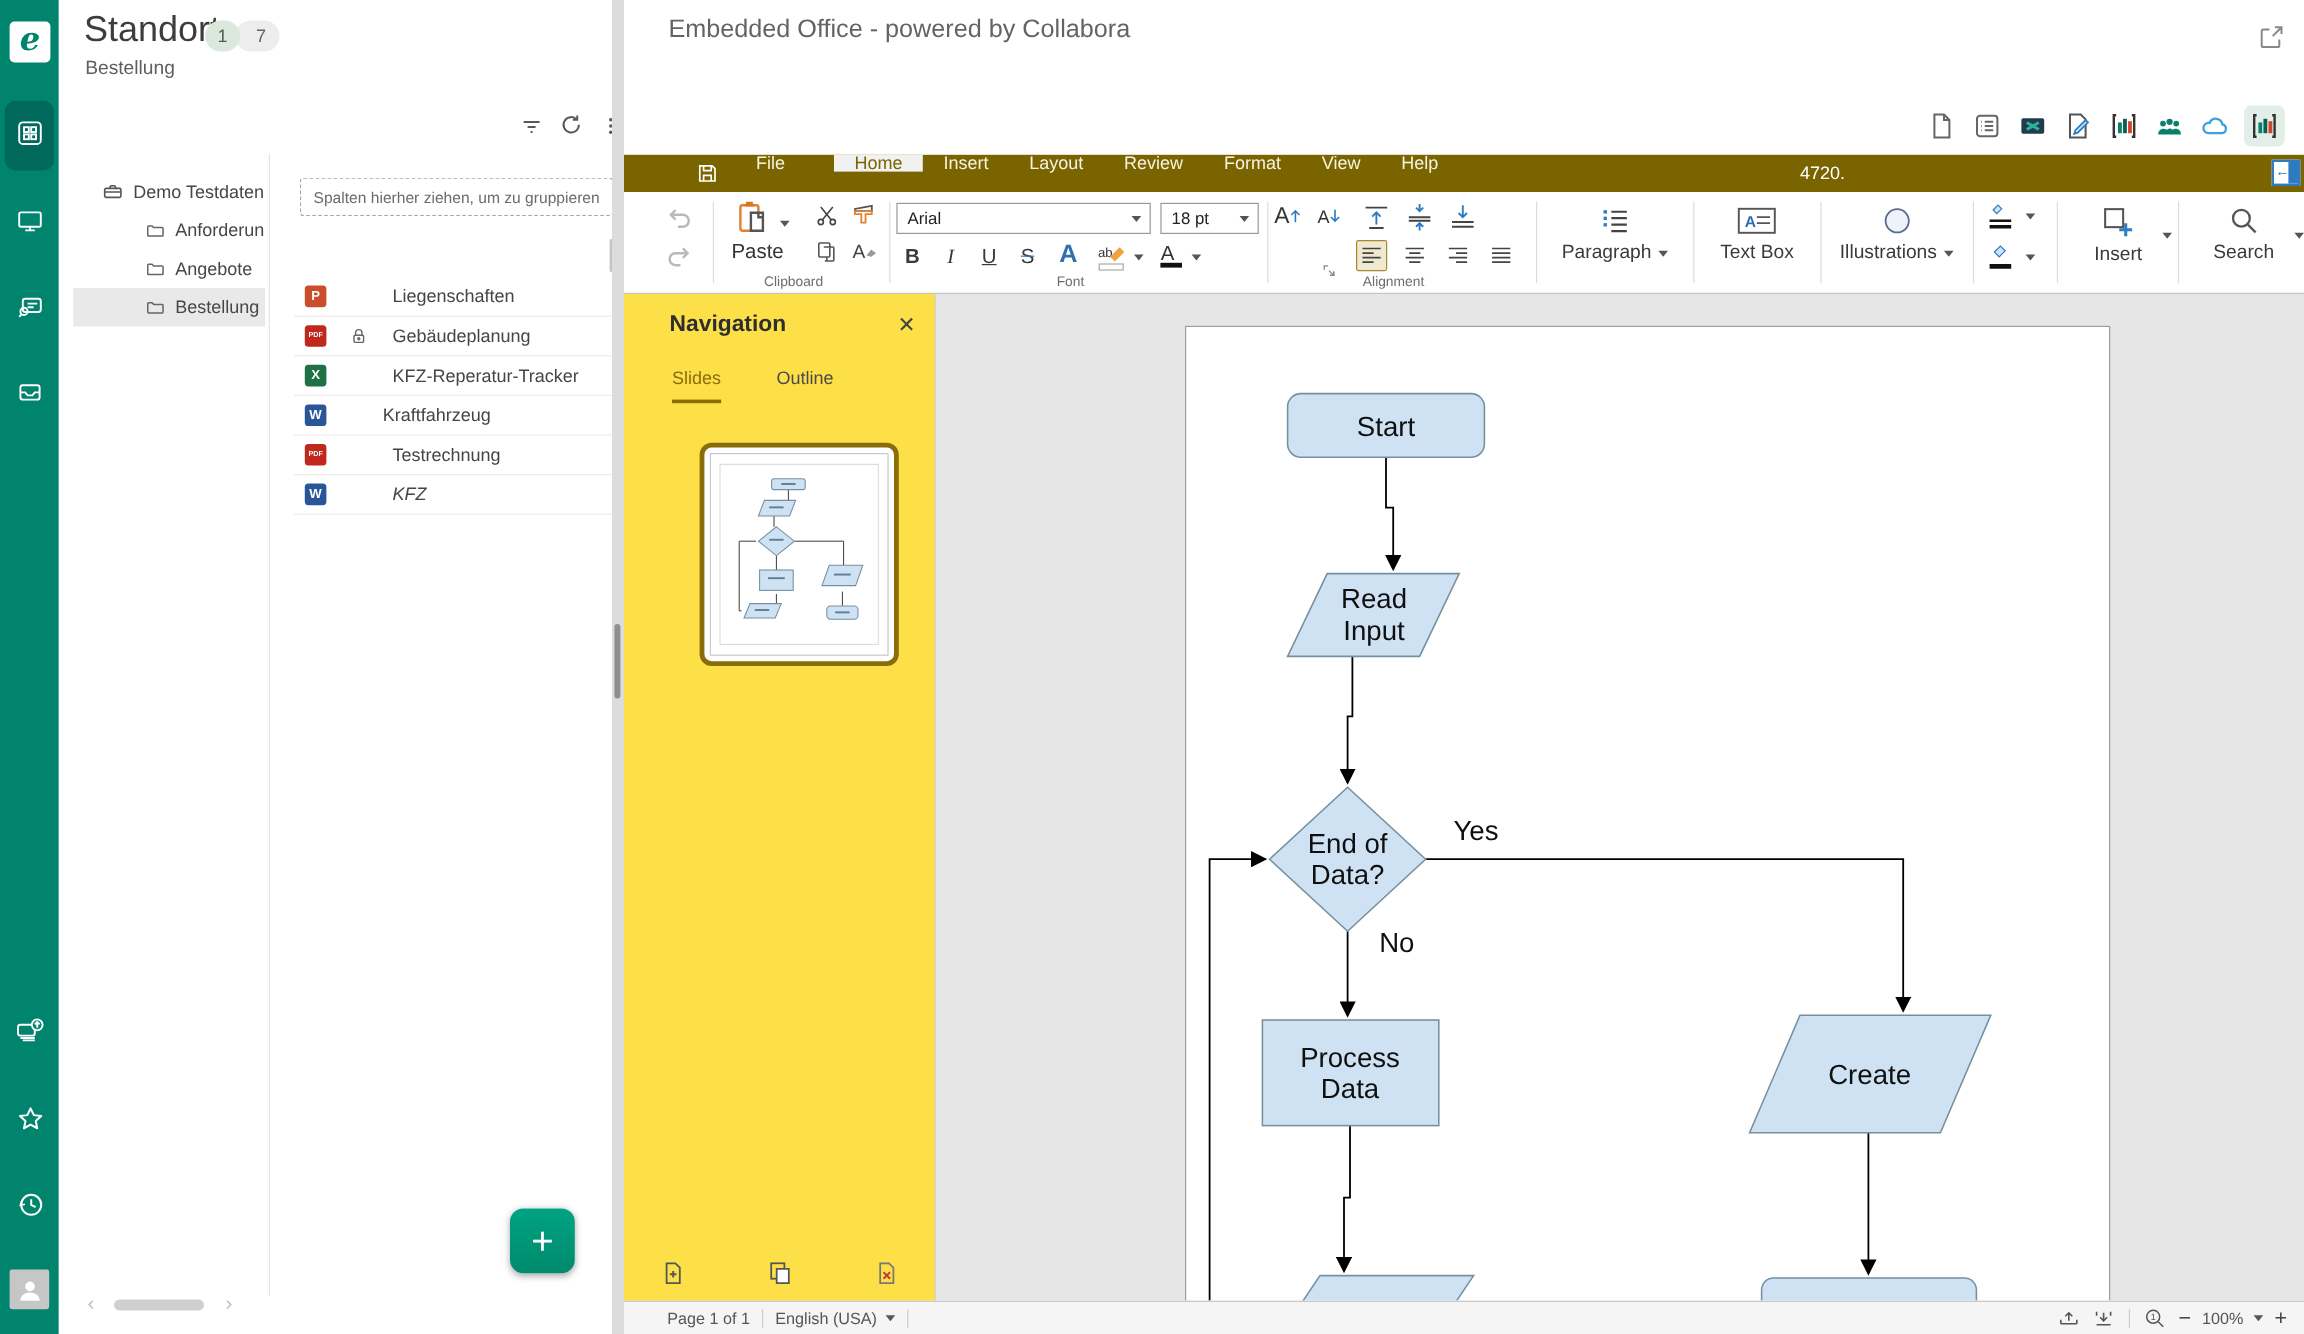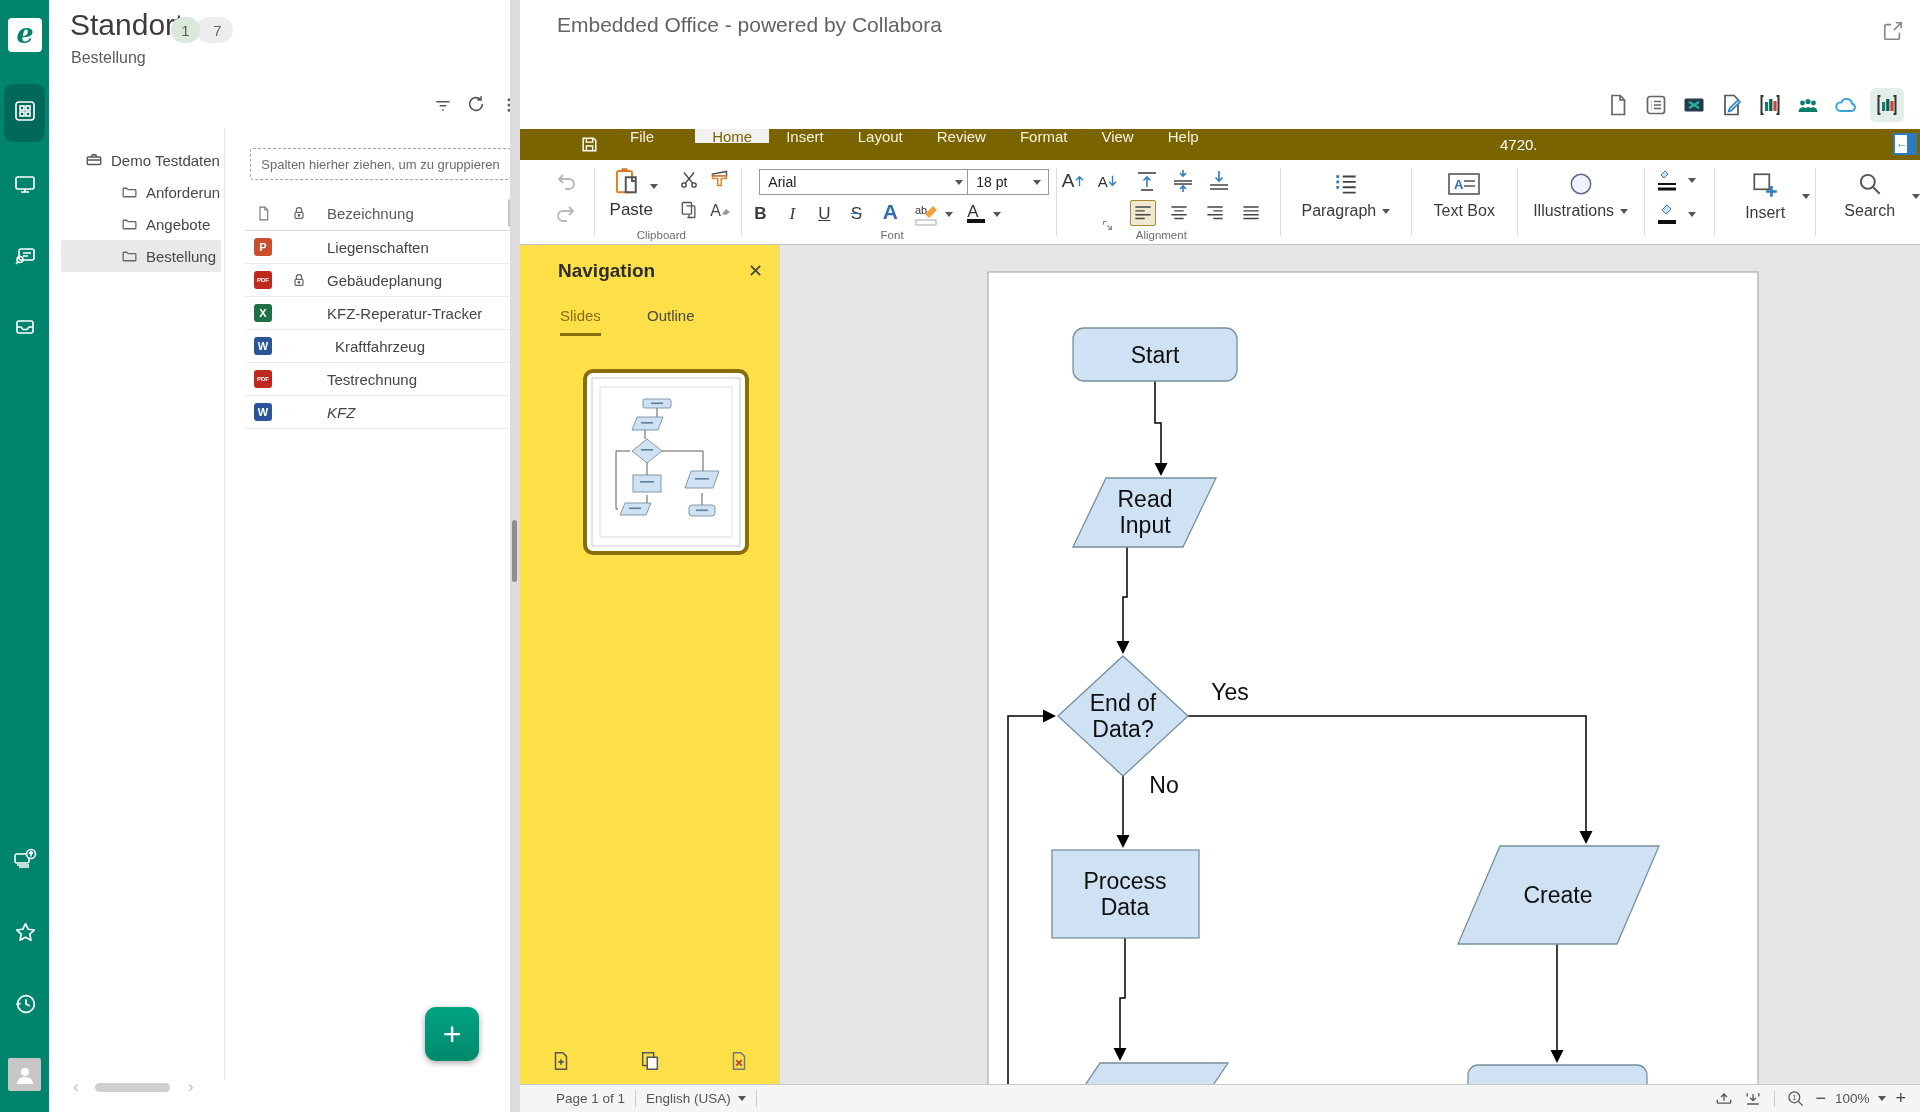--- a/index.html
+++ b/index.html
@@ -202,36 +202,20 @@
         <svg width="17" height="17" viewBox="0 0 24 24" fill="none" stroke="#666" stroke-width="1.8">
           <path d="M3 7a1 1 0 0 1 1-1h4l2 2h10a1 1 0 0 1 1 1v8a1 1 0 0 1-1 1H4a1 1 0 0 1-1-1z"></path>
           </svg>
         </span>
       <span>Bestellung</span>
     </div>
 
     <div class="abs divline" style="left:175px;top:128px;height:952px"></div>
 
     <div class="abs dropzone">Spalten hierher ziehen, um zu gruppieren</div>
-    <div class="abs lheader">
-      <span class="ficon">
-        <svg width="17" height="17" viewBox="0 0 24 24" fill="none" stroke="#777" stroke-width="1.6">
-          <path d="M7 3h7l4 4v14H7z"></path>
-            <path d="M14 3v4h4"></path>
-          </svg>
-        </span>
-      <span class="flock">
-        <svg width="16" height="16" viewBox="0 0 24 24" fill="none" stroke="#666" stroke-width="1.8">
-          <path d="M8 11V8a4 4 0 0 1 8 0v3"></path>
-            <rect x="6" y="11" width="12" height="9" rx="1.5"></rect>
-            <circle cx="12" cy="15.5" r="1.2" fill="#666"></circle>
-          </svg>
-        </span>
-      <span style="margin-left:10px">Bezeichnung</span>
-    </div>
     <div class="abs" style="left:459px;top:199px;width:4px;height:28px;background:#c4c4c4;border-radius:2px"></div>
     <div class="abs" style="left:196px;top:231px" id="file-rows">
         <div class="frow">
           <span class="ficon">
             <span class="fbadge" style="background: rgb(203, 78, 44); font-size: 11px;">P</span>
           </span>
           <span class="flock"></span>
           <span style="margin-left: 10px;">Liegenschaften</span>
         </div>
         <div class="frow">
@@ -252,21 +236,21 @@
             <span class="fbadge" style="background: rgb(30, 113, 69); font-size: 11px;">X</span>
           </span>
           <span class="flock"></span>
           <span style="margin-left: 10px;">KFZ-Reperatur-Tracker</span>
         </div>
         <div class="frow">
           <span class="ficon">
             <span class="fbadge" style="background: rgb(42, 86, 153); font-size: 11px;">W</span>
           </span>
           <span class="flock"></span>
-          <span style="margin-left: 18px;">Kraftfahrzeug</span>
+          <span style="margin-left: 2px;">Kraftfahrzeug</span>
         </div>
         <div class="frow">
           <span class="ficon">
             <span class="fbadge" style="background: rgb(192, 40, 30); font-size: 6px;">PDF</span>
           </span>
           <span class="flock"></span>
           <span style="margin-left: 10px;">Testrechnung</span>
         </div>
         <div class="frow">
           <span class="ficon">
@@ -427,21 +411,21 @@
             </svg>
           </span>
         <span class="abs" style="left:112px;top:42px;font-size:16px;color:#444">A<svg width="10" height="10" viewBox="0 0 10 10">
               <path d="M1 8l4-5 4 3-4 3z" fill="#9a9a9a"></path>
             </svg></span>
         <div class="glabel">Clipboard</div>
       </div>
       <div class="tsep"></div>
 
       <div class="tgroup" style="width:312px">
-        <div class="combob" style="left:14px;width:212px">
+        <div class="combob" style="left:2px;width:212px">
           <span>Arial</span>
             <span class="caret"></span>
         </div>
         <div class="combob" style="left:222px;width:82px">
           <span>18 pt</span>
             <span class="caret"></span>
         </div>
         <span class="fmtbtn" style="left:4px;font-weight:bold">B</span>
         <span class="fmtbtn" style="left:36px;font-style:italic;font-family:'Liberation Serif',serif">I</span>
         <span class="fmtbtn" style="left:68px;text-decoration:underline">U</span>

